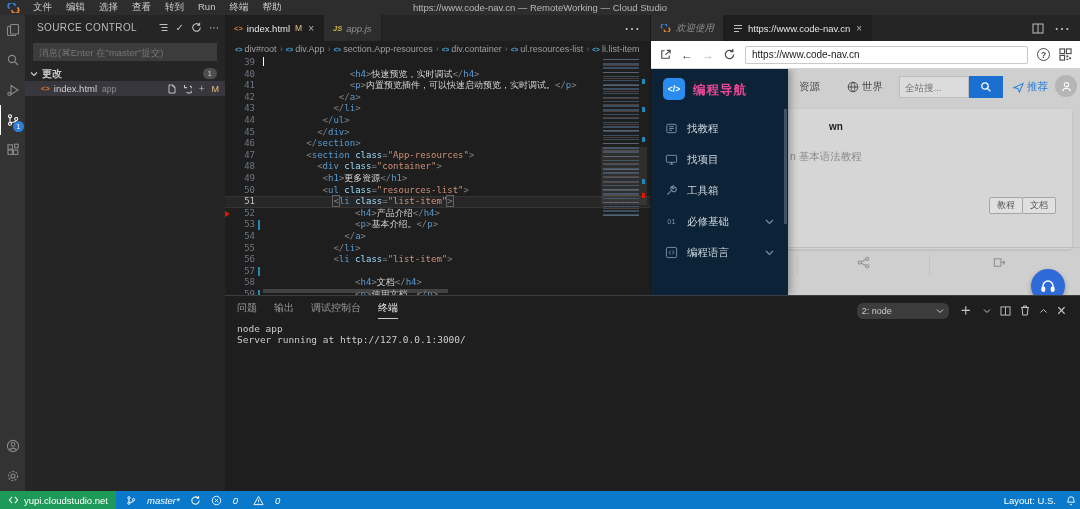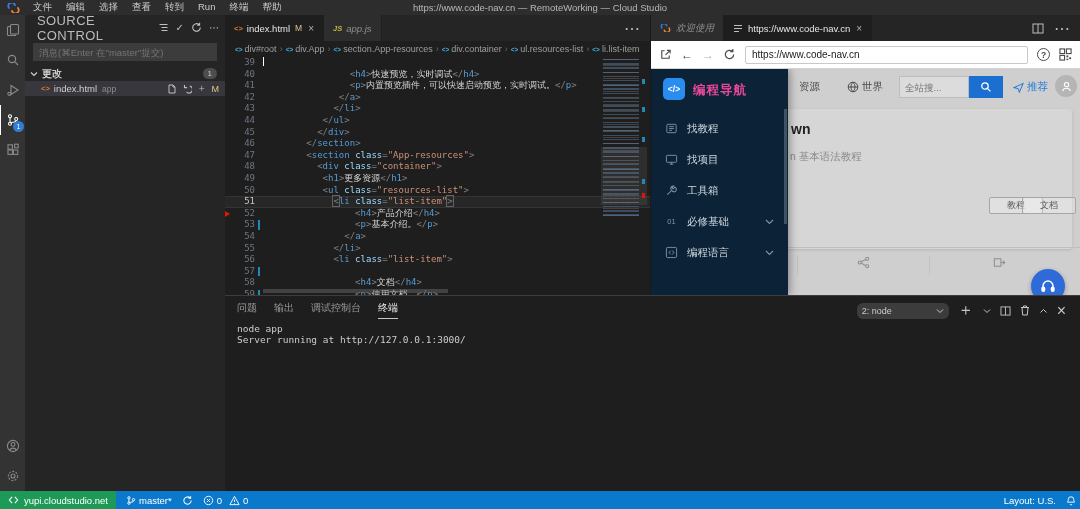--- a/index.html
+++ b/index.html
@@ -22,21 +22,21 @@
   .act-item { width:25px; height:30px; display:flex; align-items:center; justify-content:center;
     color:#8a8a8a; position:relative; }
   .act-item.active { color:#ffffff; border-left:1.5px solid #ffffff; }
   .act-badge { position:absolute; right:1px; bottom:3px; min-width:11px; height:11px; border-radius:6px;
     background:#2f7fd6; color:#fff; font-size:7px; display:flex; align-items:center; justify-content:center; }
   .act-spacer { flex:1; }
 
   
   #sidebar { width:200px; background:#252526; position:relative; color:#cccccc; }
   #scm-head { height:25px; display:flex; align-items:center; padding:0 6px 0 12px; }
-  #scm-head .scm-title { font-size:13px; letter-spacing:.4px; color:#bbbbbb; flex:1; }
+  #scm-head .scm-title { font-size:10px; letter-spacing:.4px; color:#bbbbbb; flex:1; }
   #scm-head .hicon { color:#c0c0c0; margin-left:7px; font-size:10px; display:flex; align-items:center; }
   #scm-msg { position:absolute; left:8px; right:8px; top:28px; height:18px; background:#3c3c3c;
     border:1px solid #3c3c3c; color:#969696; font-size:9.5px; padding:0 5px;
     font-family:"Liberation Sans",sans-serif; }
   #scm-changes { position:absolute; left:0; right:0; top:51px; height:15px; display:flex; align-items:center;
     padding:0 8px 0 4px; font-size:10px; font-weight:bold; color:#cccccc; }
   #scm-changes .chip-count { margin-left:auto; background:#4d4d4d; color:#cccccc; font-weight:normal;
     font-size:8px; border-radius:7px; padding:1px 5px; }
   #scm-file { position:absolute; left:0; right:0; top:66px; height:15px; background:#37373d;
     display:flex; align-items:center; padding:0 6px 0 16px; font-size:9.5px; }
@@ -113,23 +113,23 @@
   #site-search { position:absolute; left:248px; top:1px; width:70px; height:22px; background:#dcdcdc;
     border:1px solid #bdbdbd; font-size:9.5px; color:#8a8a8a; padding:0 5px; font-family:"Liberation Sans",sans-serif; }
   #site-search-btn { position:absolute; left:318px; top:1px; width:34px; height:22px; background:#1b6fd0;
     display:flex; align-items:center; justify-content:center; }
   #site-recommend { position:absolute; left:362px; top:5px; display:flex; align-items:center; gap:3px;
     color:#2479d8; font-size:10.5px; }
   #site-avatar { position:absolute; left:404px; top:0; width:22px; height:22px; border-radius:50%;
     background:#b5b5b5; display:flex; align-items:center; justify-content:center; }
   #site-card { position:absolute; left:120px; right:8px; top:40px; height:140px; background:#d6d6d6;
     border-radius:3px; box-shadow:0 1px 3px rgba(0,0,0,.12); }
-  #site-heading { position:absolute; left:140px; top:52px; font-size:14px; font-weight:bold; color:#222; }
+  #site-heading { position:absolute; left:140px; top:52px; font-size:10px; font-weight:bold; color:#222;padding-left:38px; }
   #site-subtitle { position:absolute; left:139px; top:81px; font-size:10.5px; color:#8a8a8a; }
-  .chip { position:absolute; top:128px; height:17px; padding:0 17px; border:1px solid #a6a6a6; border-radius:2px;
+  .chip { position:absolute; top:128px; height:17px; padding:0 7px; border:1px solid #a6a6a6; border-radius:2px;
     background:rgba(255,255,255,.25); font-size:9px; color:#555; display:flex; align-items:center; }
   #site-actions { position:absolute; left:120px; right:0; top:178px; height:34px; border-top:1px solid #bfbfbf; }
   #site-actions .vdiv { position:absolute; top:7px; width:1px; height:20px; background:#c2c2c2; }
   #site-actions .aicon { position:absolute; top:8px; color:#8f8f8f; }
   #float-help { position:absolute; left:380px; top:200px; width:34px; height:34px; border-radius:50%;
     background:#2f6bd8; display:flex; align-items:center; justify-content:center; box-shadow:0 2px 5px rgba(0,0,0,.3); }
 
   
   #drawer { position:absolute; left:0; top:0; width:137px; height:100%; background:#0c2337;
     box-shadow:2px 0 8px rgba(0,0,0,.35); }
@@ -154,21 +154,21 @@
     display:flex; align-items:center; padding:8px 5px; }
   #term-select .tsl { flex:1; }
   #term-content { position:absolute; left:12px; top:27px; font-family:"DejaVu Sans Mono",monospace;
     font-size:9.5px; line-height:11px; color:#cccccc; }
   .t-plain{color:#cccccc}.t-arr{color:#3fd0a9}.t-cyan{color:#29b8db}.t-blue{color:#4aa5f0}
   .t-red{color:#ef4f4f}.t-yel{color:#ddb86a}
 
   
   #statusbar { height:18px; background:#0a79cc; display:flex; align-items:center; color:#ffffff; font-size:9.5px; }
   #sb-remote { height:100%; background:#1d9a58; display:flex; align-items:center; padding:0 8px; gap:5px; }
-  .sb-item { display:flex; align-items:center; gap:3px; margin-left:10px; }
+  .sb-item { display:flex; align-items:center; gap:11px; margin-left:10px;font-style:italic; }
   #sb-right { margin-left:auto; display:flex; align-items:center; gap:10px; padding-right:4px; }
 </style>
 </head>
 <body>
 
 <div id="titlebar">
   <span class="logo">
     <svg width="13" height="10" viewBox="0 0 13 10" fill="none">
       <path d="M8 2.2A3.4 3.4 0 102 5" stroke="#3a7bd5" stroke-width="1.8" stroke-linecap="round"></path>
       <path d="M5 7.8A3.4 3.4 0 1011 5" stroke="#e8833a" stroke-width="1.8" stroke-linecap="round"></path>

